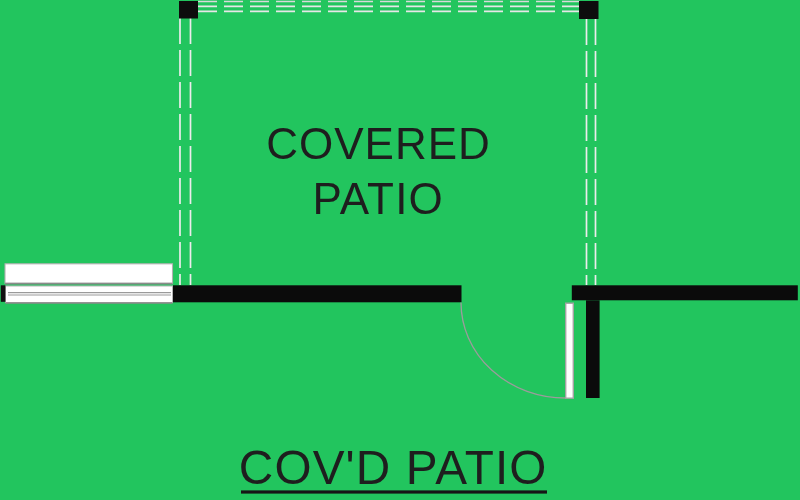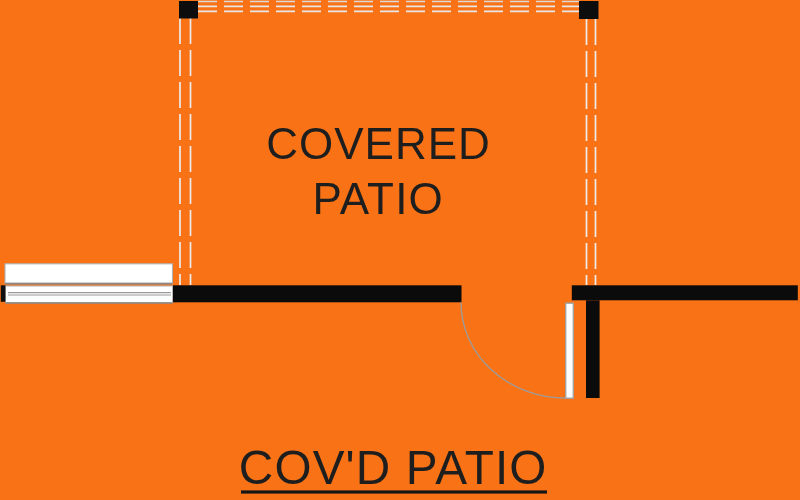--- a/index.html
+++ b/index.html
@@ -1,16 +1,16 @@
 <!DOCTYPE html>
 <html><head>
 <meta charset="utf-8">
 <style>
 html,body{margin:0;padding:0;background:#ffffff;}
-#plan{position:relative;width:800px;height:500px;overflow:hidden;background:#f97316;}
+#plan{position:relative;width:800px;height:500px;overflow:hidden;background:#22c55e;}
 svg{display:block;}
 text{font-family:"Liberation Sans", sans-serif;fill:#1e1e1e;}
 </style>
 </head>
 <body>
 <div id="plan">
 <svg width="800" height="500" viewBox="0 0 800 500" xmlns="http://www.w3.org/2000/svg">
 
   <g>
 

